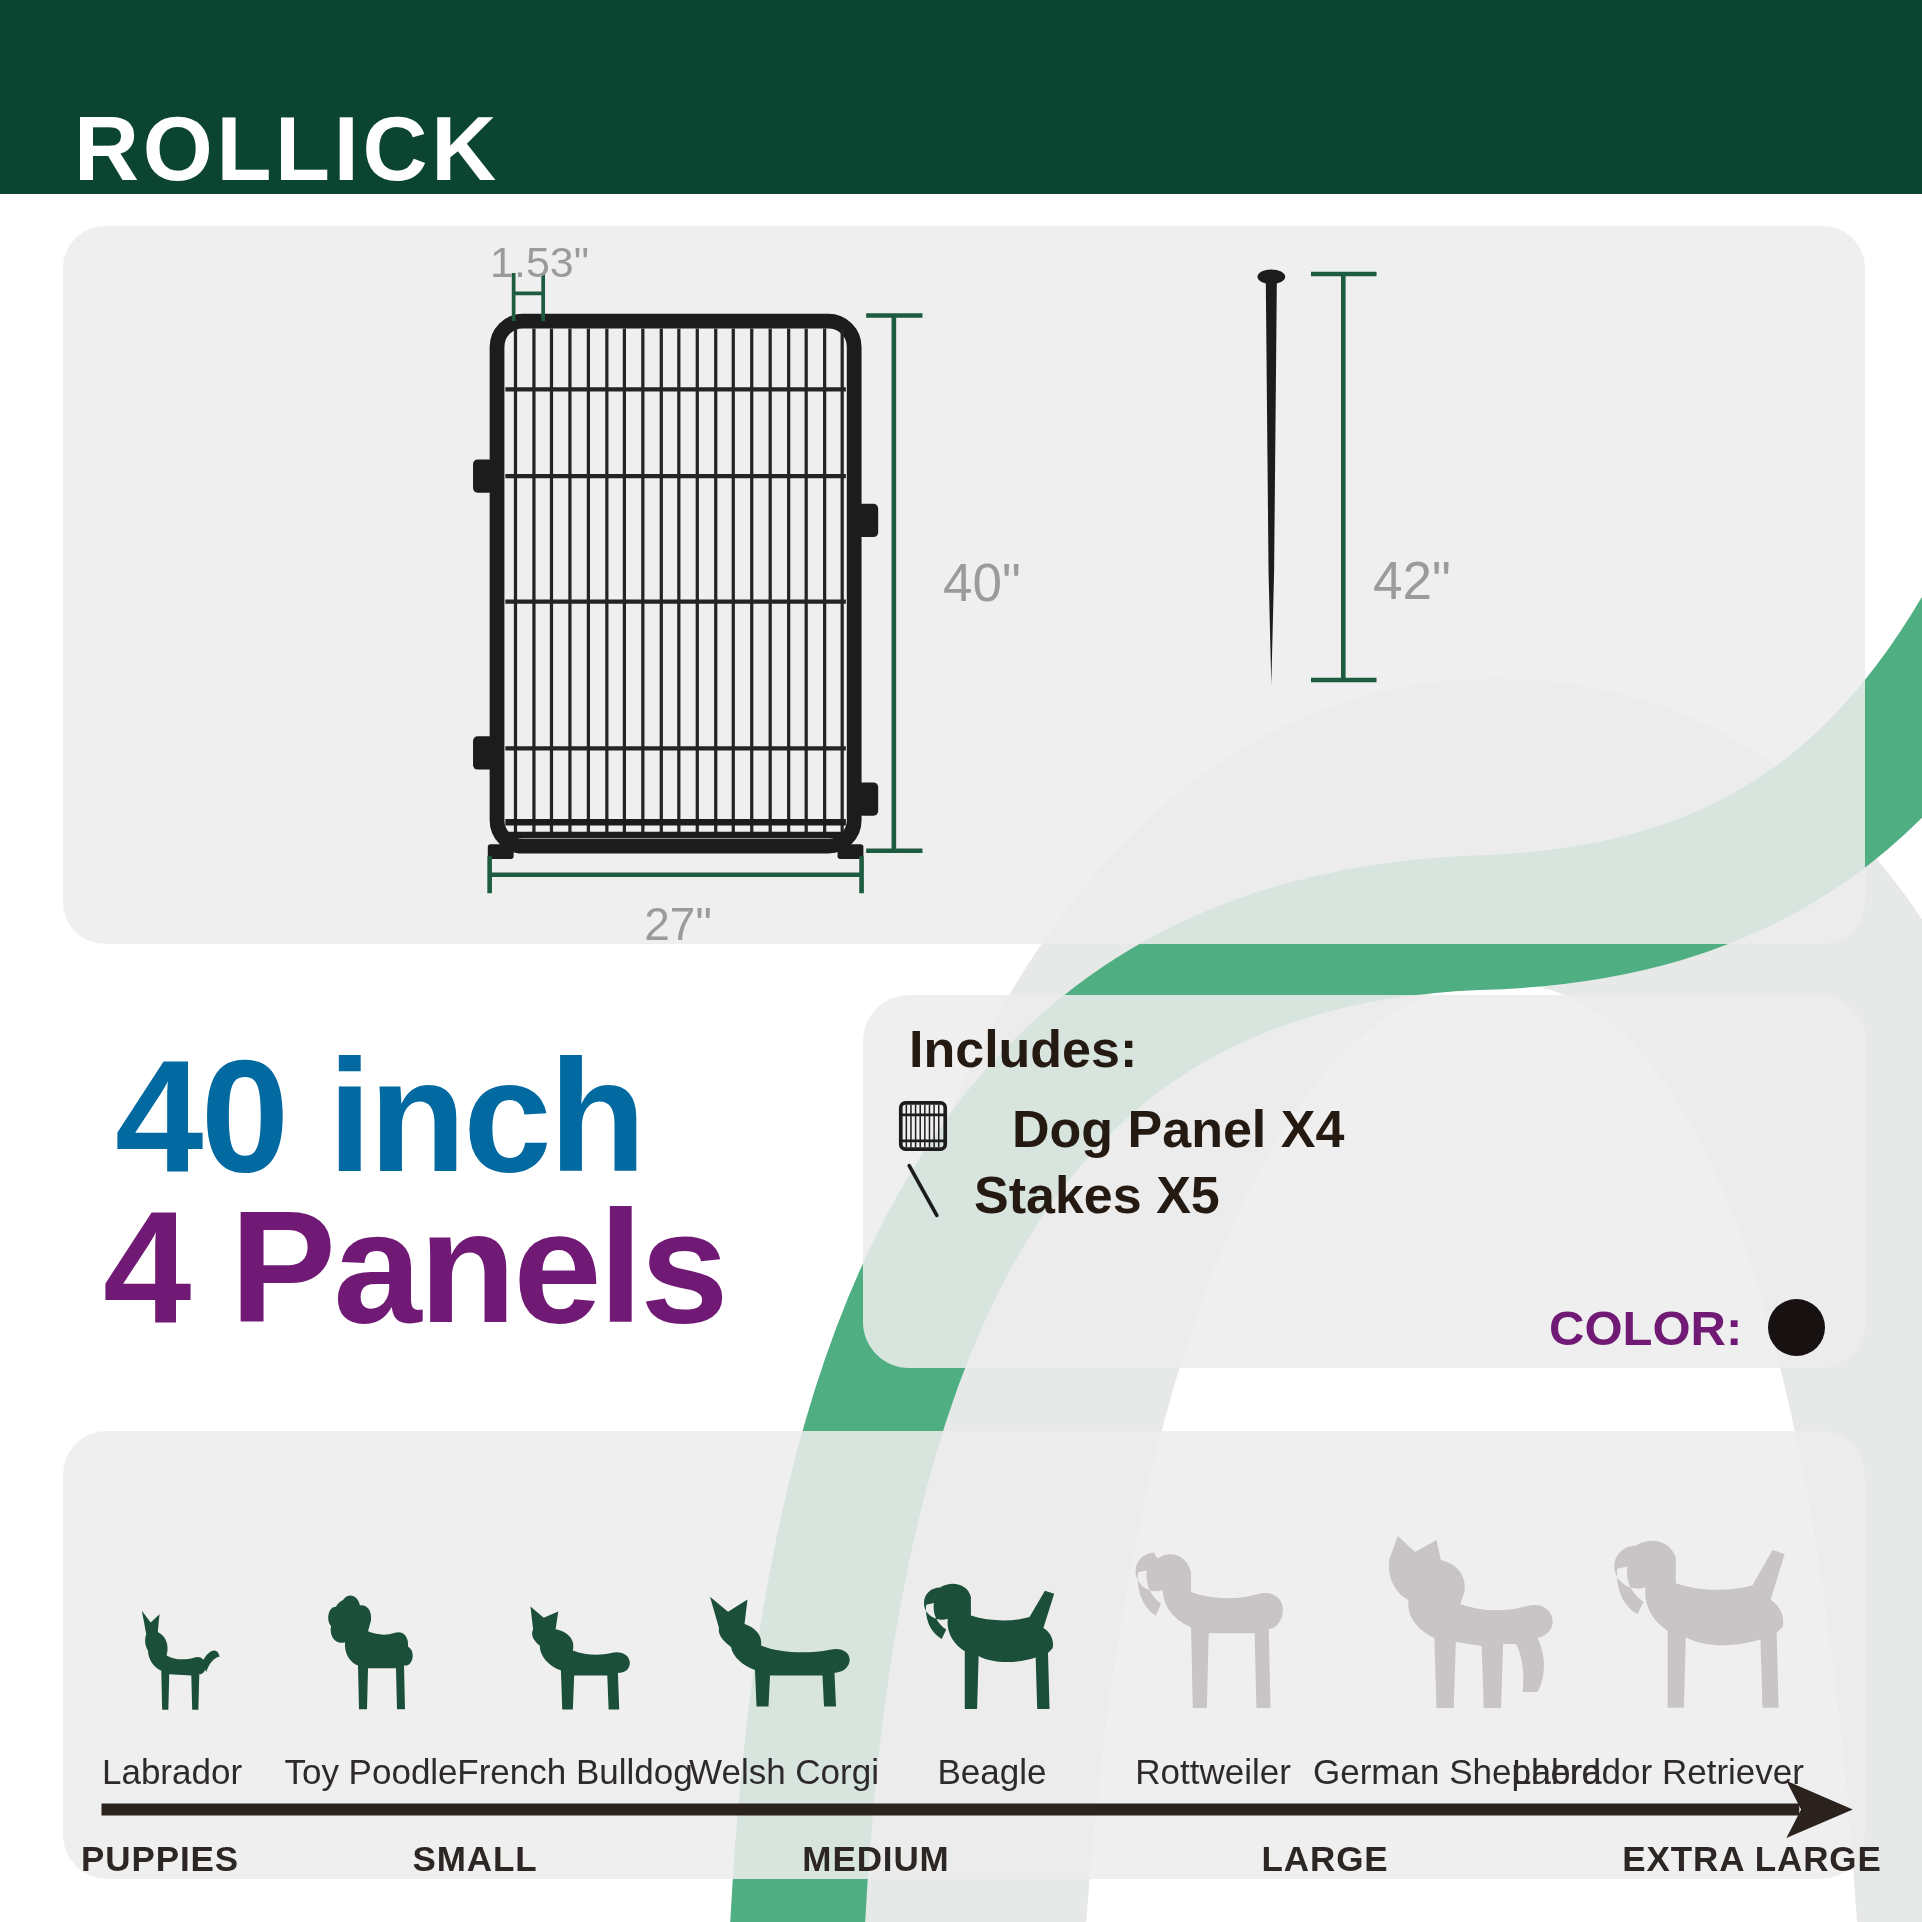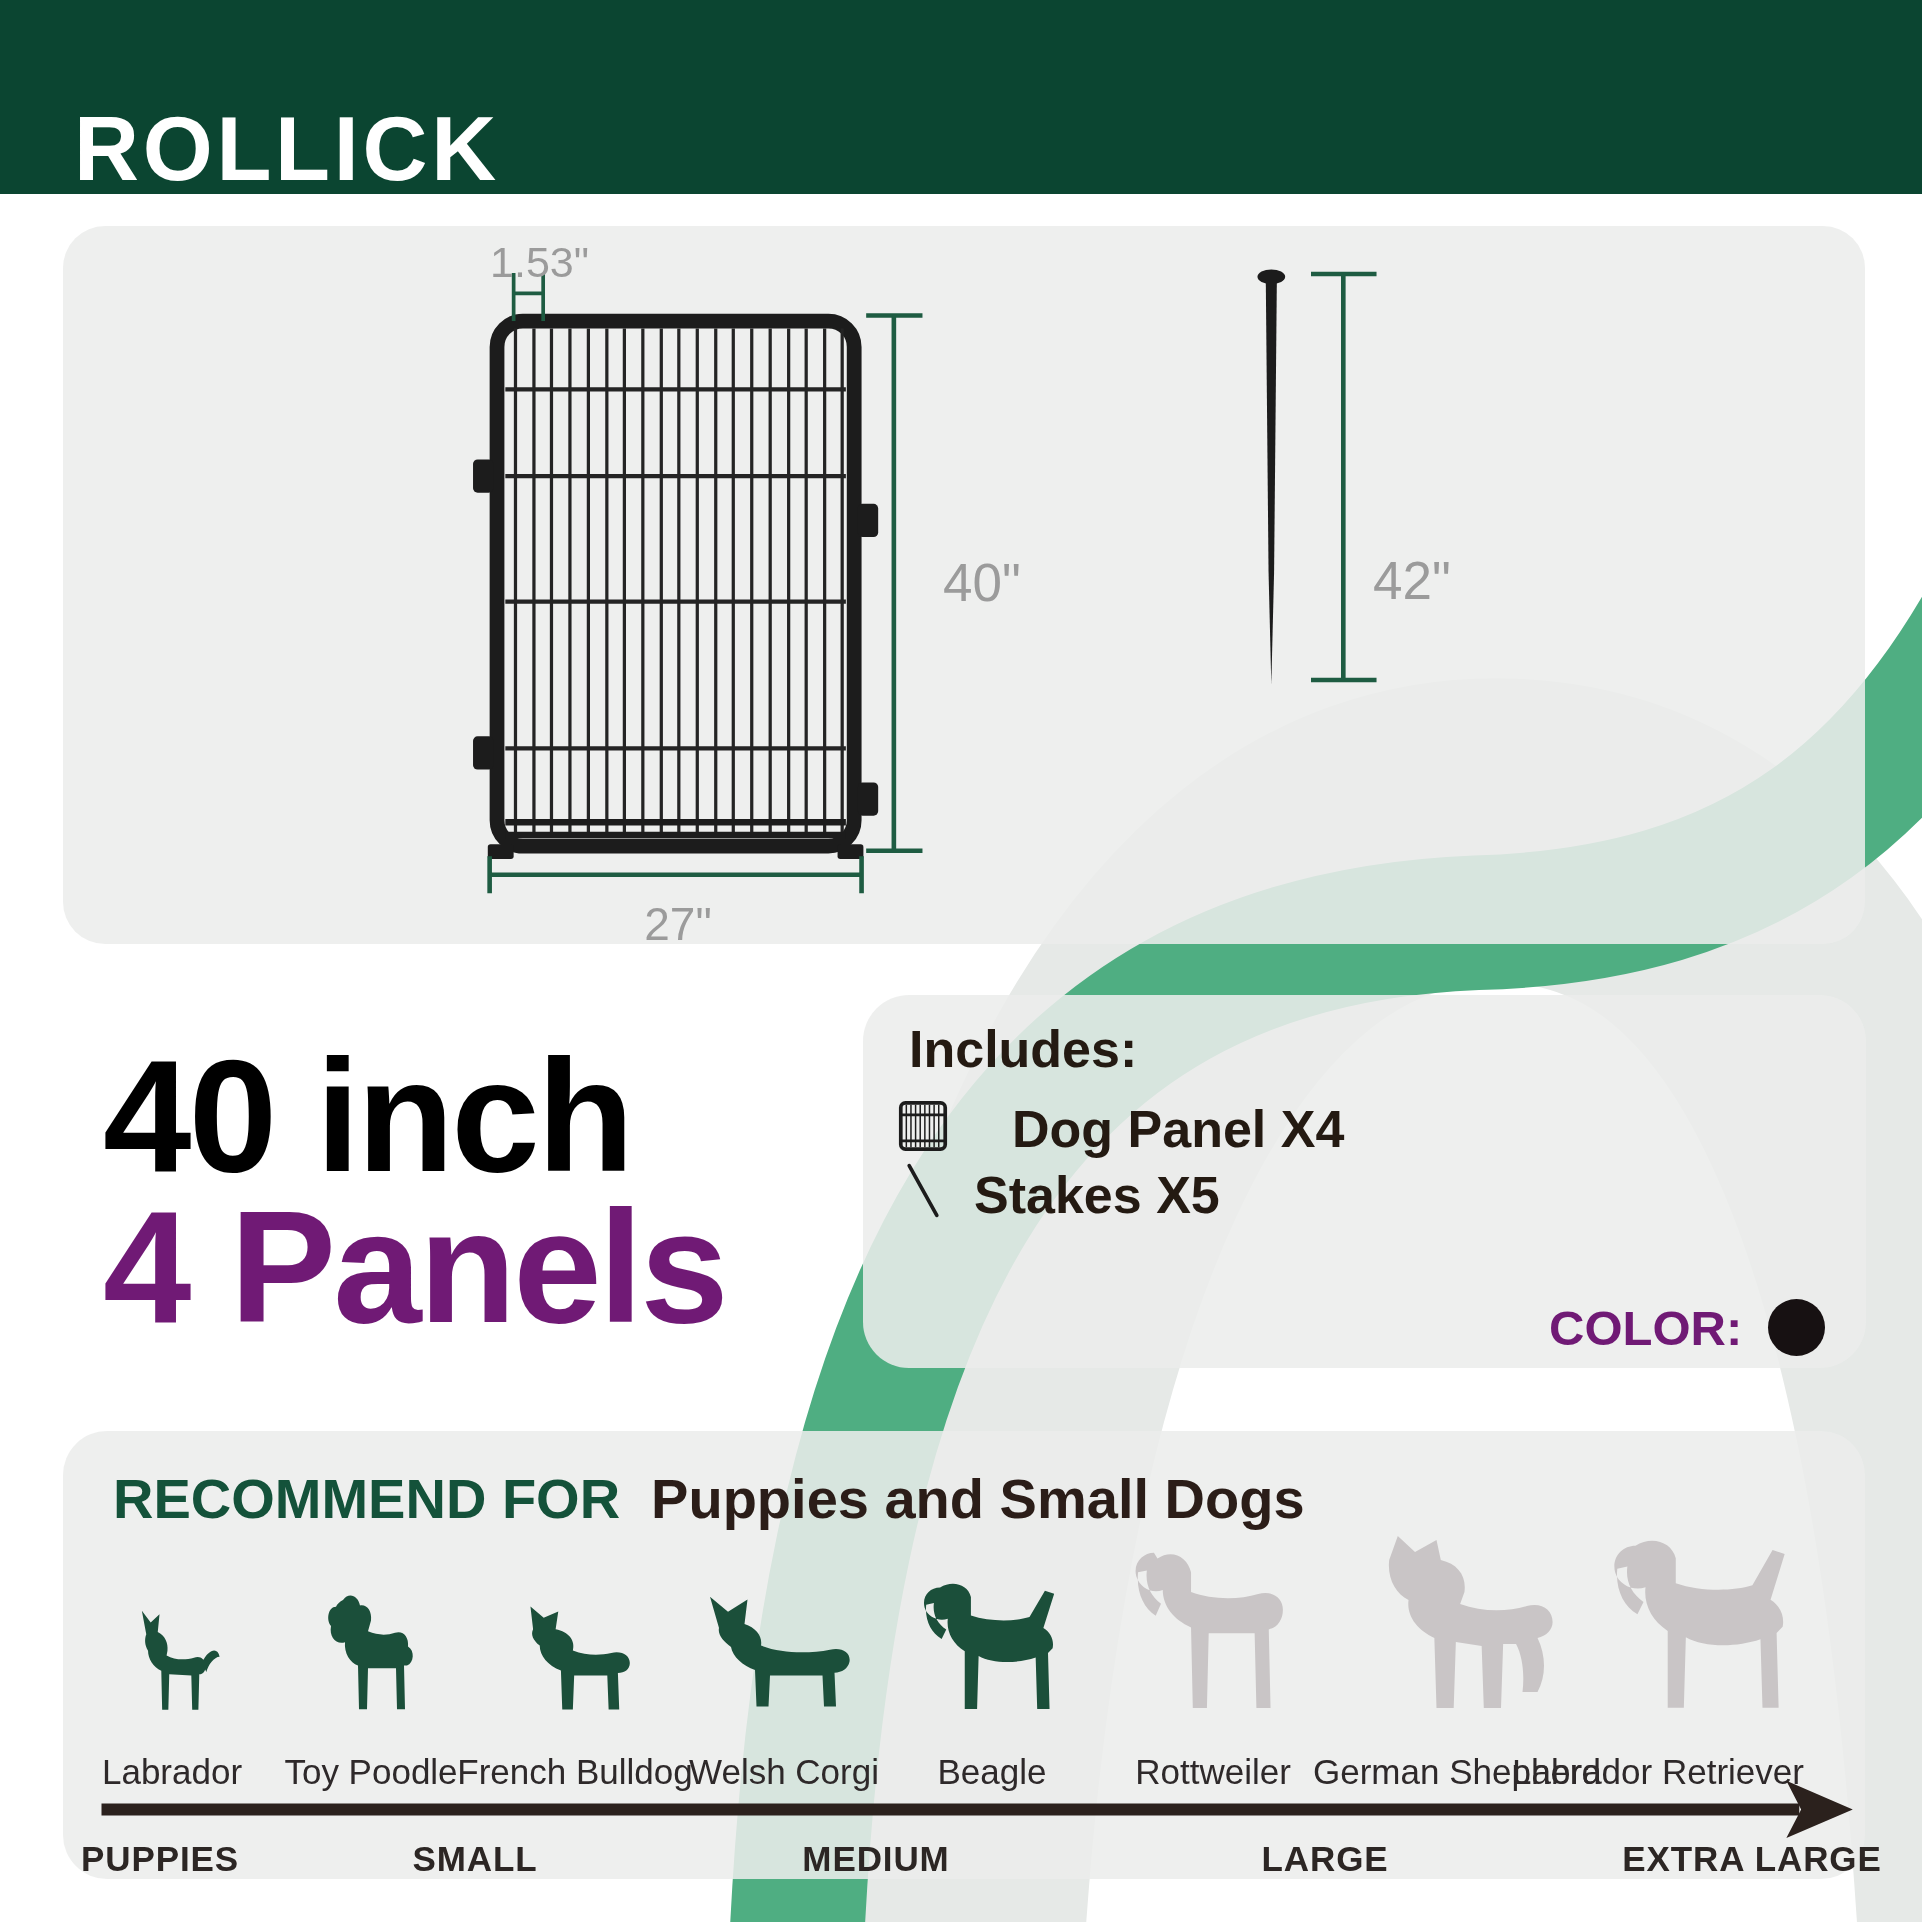--- a/index.html
+++ b/index.html
@@ -26,21 +26,21 @@
   .dim-label{
     position:absolute;color:#9b9b9b;font-weight:400;z-index:2;white-space:nowrap;
   }
   .dim-tube{left:484px;top:238px;width:111px;text-align:center;font-size:43px;}
   .dim-height{left:943px;top:552px;width:102px;font-size:53px;}
   .dim-stake{left:1373px;top:550px;width:102px;font-size:53px;}
   .dim-width{left:609px;top:897px;width:138px;text-align:center;font-size:46px;}
   
   .headline{position:absolute;left:103px;top:1041px;z-index:2;line-height:151px;
     font-weight:800;font-size:159px;letter-spacing:-2.8px;white-space:nowrap;}
-  .headline .l1{color:#000000;}
+  .headline .l1{color:#0369a1;margin-left:12px;}
   .headline .l2{color:#701a75;}
   
   .panel-includes{left:863px;top:995px;width:1003px;height:373px;border-radius:46px;}
   .includes-title{position:absolute;left:909px;top:1019px;font-size:52px;font-weight:800;color:#241a12;z-index:2;}
   .include-item-label{position:absolute;font-size:52px;font-weight:800;color:#241a12;z-index:2;white-space:nowrap;}
   .item1-label{left:1012px;top:1099px;}
   .item2-label{left:974px;top:1165px;}
   .icon-panel{position:absolute;left:898px;top:1100px;z-index:2;}
   .icon-stake{position:absolute;left:900px;top:1158px;z-index:2;}
   .color-row{position:absolute;left:1549px;top:1299px;z-index:2;display:flex;align-items:center;gap:26px;}
@@ -144,24 +144,20 @@
   <svg class="icon-stake" width="46" height="65" viewBox="0 0 50 70" aria-hidden="true">
     <path d="M10 8 L40 62" stroke="#1c1c1c" stroke-width="4" stroke-linecap="round"></path>
   </svg>
   <div class="include-item-label item2-label">Stakes X5</div>
 
   <div class="color-row">
     <div class="color-label">COLOR:</div>
     <div class="color-dot"></div>
   </div>
 
-  <div class="rec-title">
-    <span class="rec-highlight">RECOMMEND FOR</span>
-    <span class="rec-rest">Puppies and Small Dogs</span>
-  </div>
 
   <svg width="0" height="0" style="position:absolute" aria-hidden="true">
     <defs>
       <symbol id="sym-chihuahua" viewBox="0 0 120 90">
         <path d="M32 24 L27 4 L37 14 L47 7 L45 22 C53 25 57 31 56 38 L55 42 C64 46 76 46 86 44 C93 42 98 45 99 50 C100 55 96 58 92 58 L91 88 L84 88 L83 59 L58 58 L57 88 L50 88 L49 55 C40 52 34 45 34 38 C30 33 30 28 32 24 Z M95 48 C103 36 113 35 115 43 C109 43 102 50 100 56 Z"></path>
       </symbol>
       <symbol id="sym-poodle" viewBox="0 0 120 90">
         <path d="M36 8 C42 2 51 5 53 12 C60 11 65 16 64 23 L61 31 C71 34 80 34 88 32 C96 30 102 35 101 42 C108 45 107 54 100 56 L97 56 L98 88 L90 88 L89 58 L61 58 L60 88 L52 88 L51 56 C43 54 37 47 38 39 C29 41 22 35 24 27 C19 23 21 13 29 13 C30 11 33 9 36 8 Z"></path>
       </symbol>
       <symbol id="sym-bulldog" viewBox="0 0 120 90">

